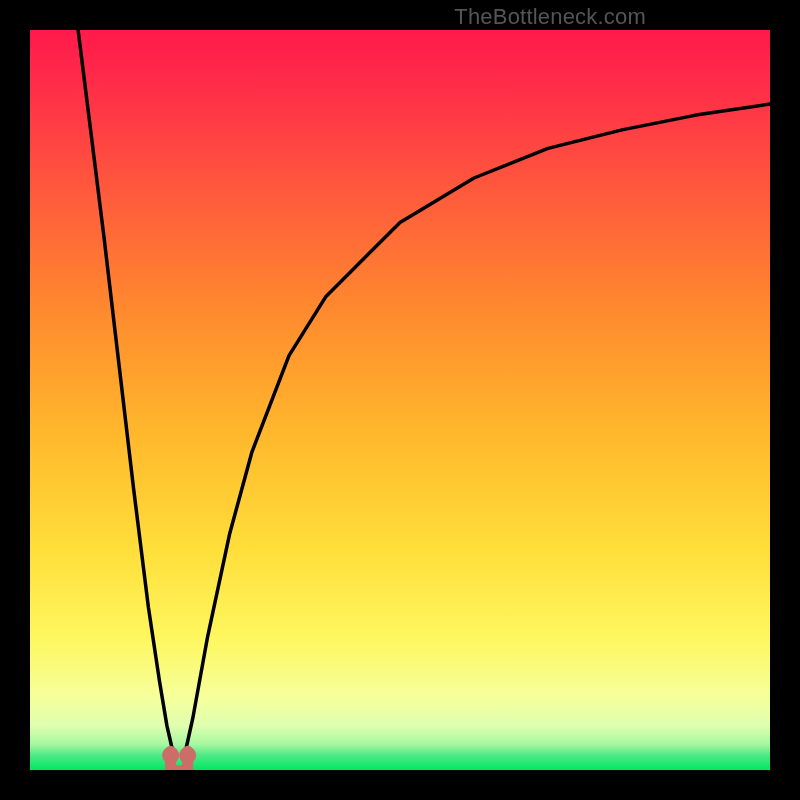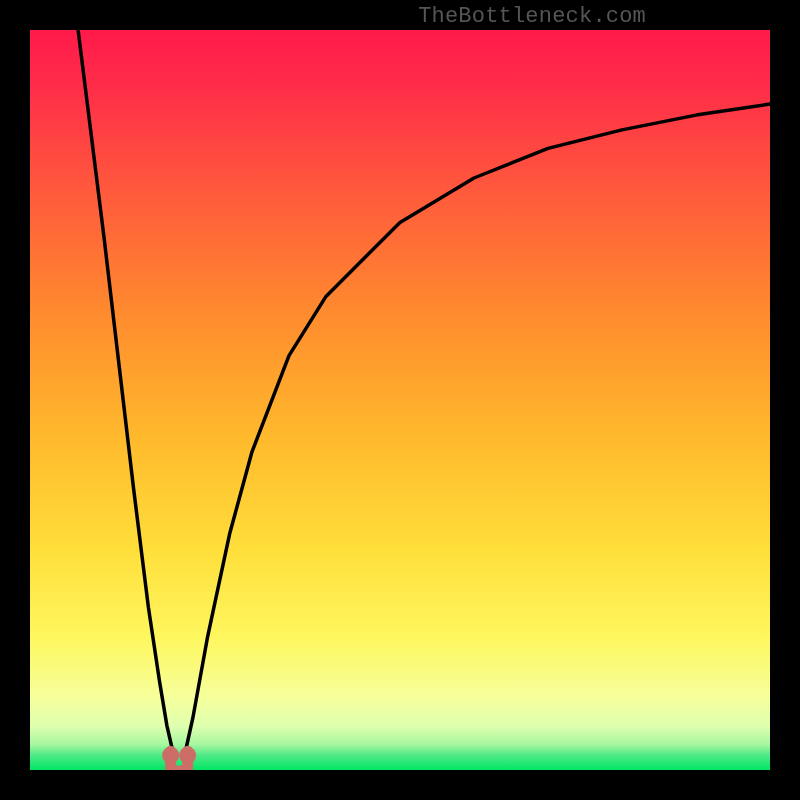--- a/index.html
+++ b/index.html
@@ -8,21 +8,20 @@
     width: 800px;
     height: 800px;
     background: #000000;
     overflow: hidden;
     font-family: Arial, Helvetica, sans-serif;
   }
   .stage {
     position: relative;
     width: 656px;
     height: 800px;
-    font-family: Liberation Mono, monospace;
   }
   .plot-area {
     position: absolute;
     left: 30px;
     top: 30px;
     width: 740px;
     height: 740px;
     
   }
   .grad svg {

